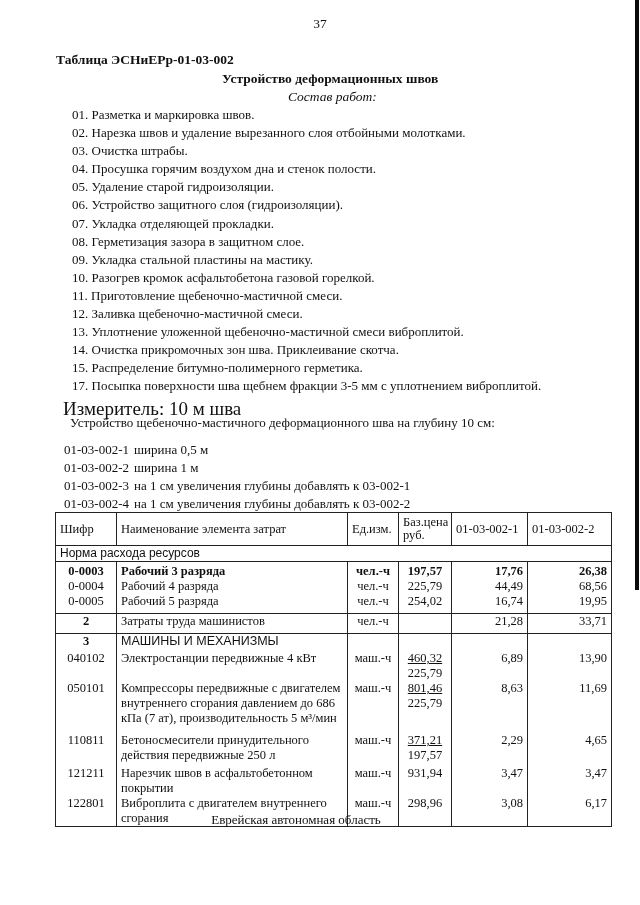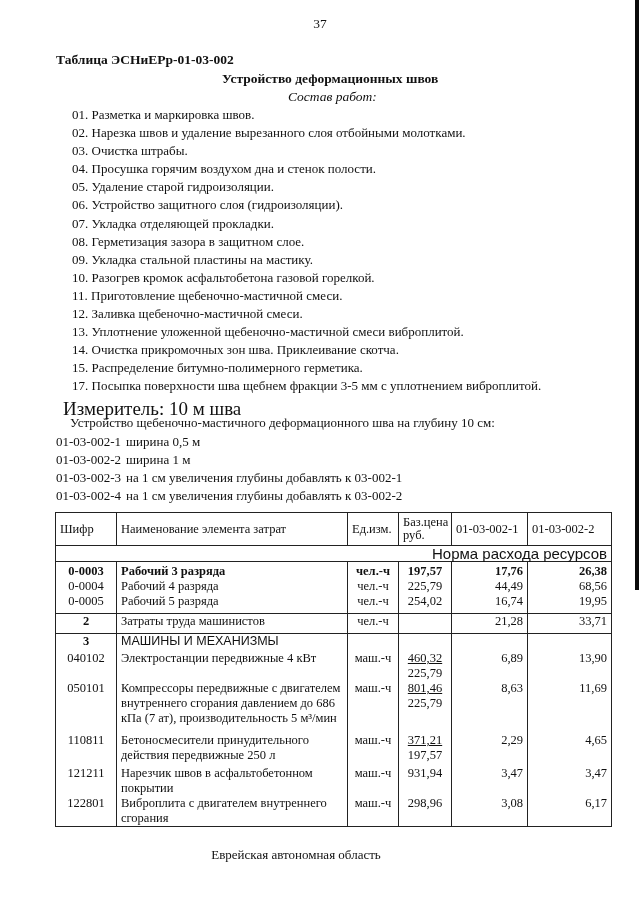--- a/index.html
+++ b/index.html
@@ -13,49 +13,49 @@
     background: #0a0a0a;
   }
   .page-num { position: absolute; top: 16px; left: 0; width: 640px; text-align: center; font-size: 13.5px; }
   .table-code { position: absolute; top: 52px; left: 56px; font-weight: bold; font-size: 13.5px; }
   .section-title { position: absolute; top: 71px; left: 222px; font-weight: bold; font-size: 13.5px; }
   .composition-title { position: absolute; top: 89px; left: 288px; font-style: italic; font-size: 13.5px; }
   .work-list { position: absolute; top: 106px; left: 72px; margin: 0; padding: 0; list-style: none; }
   .work-list li { height: 18.1px; line-height: 18px; font-size: 13px; white-space: nowrap; }
   .meter { position: absolute; top: 398px; left: 63px; font-weight: normal; font-size: 19px; text-align: center; }
   .variant-intro { position: absolute; top: 415px; left: 70px; font-size: 13px; }
-  .variants { position: absolute; top: 433px; left: 56px; margin: 0; padding: 0; list-style: none; }
+  .variants { position: absolute; top: 433px; left: 56px; margin: 8px; padding: 0; list-style: none; }
   .variants li { height: 18px; line-height: 18px; font-size: 13px; white-space: nowrap; }
   .variants .code { display: inline-block; width: 70px; }
 
   table.res {
     position: absolute; top: 512px; left: 55px; width: 556px;
     border-collapse: collapse; font-size: 12.5px; table-layout: fixed;
   }
   table.res td, table.res th { padding: 0 4px; vertical-align: top; line-height: 15px; }
   table.res th { font-weight: normal; border: 1px solid #222; vertical-align: middle; height: 32px; text-align: left; }
   col.c1 { width: 61px; } col.c2 { width: 231px; } col.c3 { width: 51px; }
   col.c4 { width: 53px; } col.c5 { width: 76px; } col.c6 { width: 84px; }
-  .subhead td { border: 1px solid #222; text-align: right; font-family: "Liberation Sans", sans-serif; font-size: 15px; height: 15px; line-height: 15px; }
+  .subhead td { border: 1px solid #222; text-align: left; font-family: "Liberation Sans", sans-serif; font-size: 12px; height: 15px; line-height: 15px; }
   tbody.body td { border-left: 1px solid #222; border-right: 1px solid #222; }
   td.code { text-align: center; }
   td.unit { text-align: center; }
   td.price { text-align: center; }
   td.num { text-align: right; }
   tr.first td { padding-top: 2px; font-weight: bold; }
   tr.line-top td { border-top: 1px solid #222; }
   tr.line-bottom td { border-bottom: 1px solid #222; }
   tr.bold-row td.code { font-weight: bold; }
   td.section-name { font-weight: normal; font-family: "Liberation Sans", sans-serif; font-size: 12.5px; }
   .u { text-decoration: underline; display: block; }
   .p2 { display: block; }
   tr.r td { height: 15px; }
   tr.tall2 td { height: 30px; }
   tr.tall3 td { height: 46px; }
-  .footer { position: absolute; top: 847px; left: 0; width: 564px; text-align: center; font-size: 13px; padding-left: 28px; box-sizing: border-box; }
+  .footer { position: absolute; top: 812px; left: 0; width: 564px; text-align: center; font-size: 13px; padding-left: 28px; box-sizing: border-box; }
 </style>
 </head>
 <body>
 
 <div class="scan-edge"></div>
 
 <div class="page-num">37</div>
 <div class="table-code">Таблица  ЭСНиЕРр-01-03-002</div>
 <div class="section-title">Устройство деформационных швов</div>
 <div class="composition-title">Состав работ:</div>

